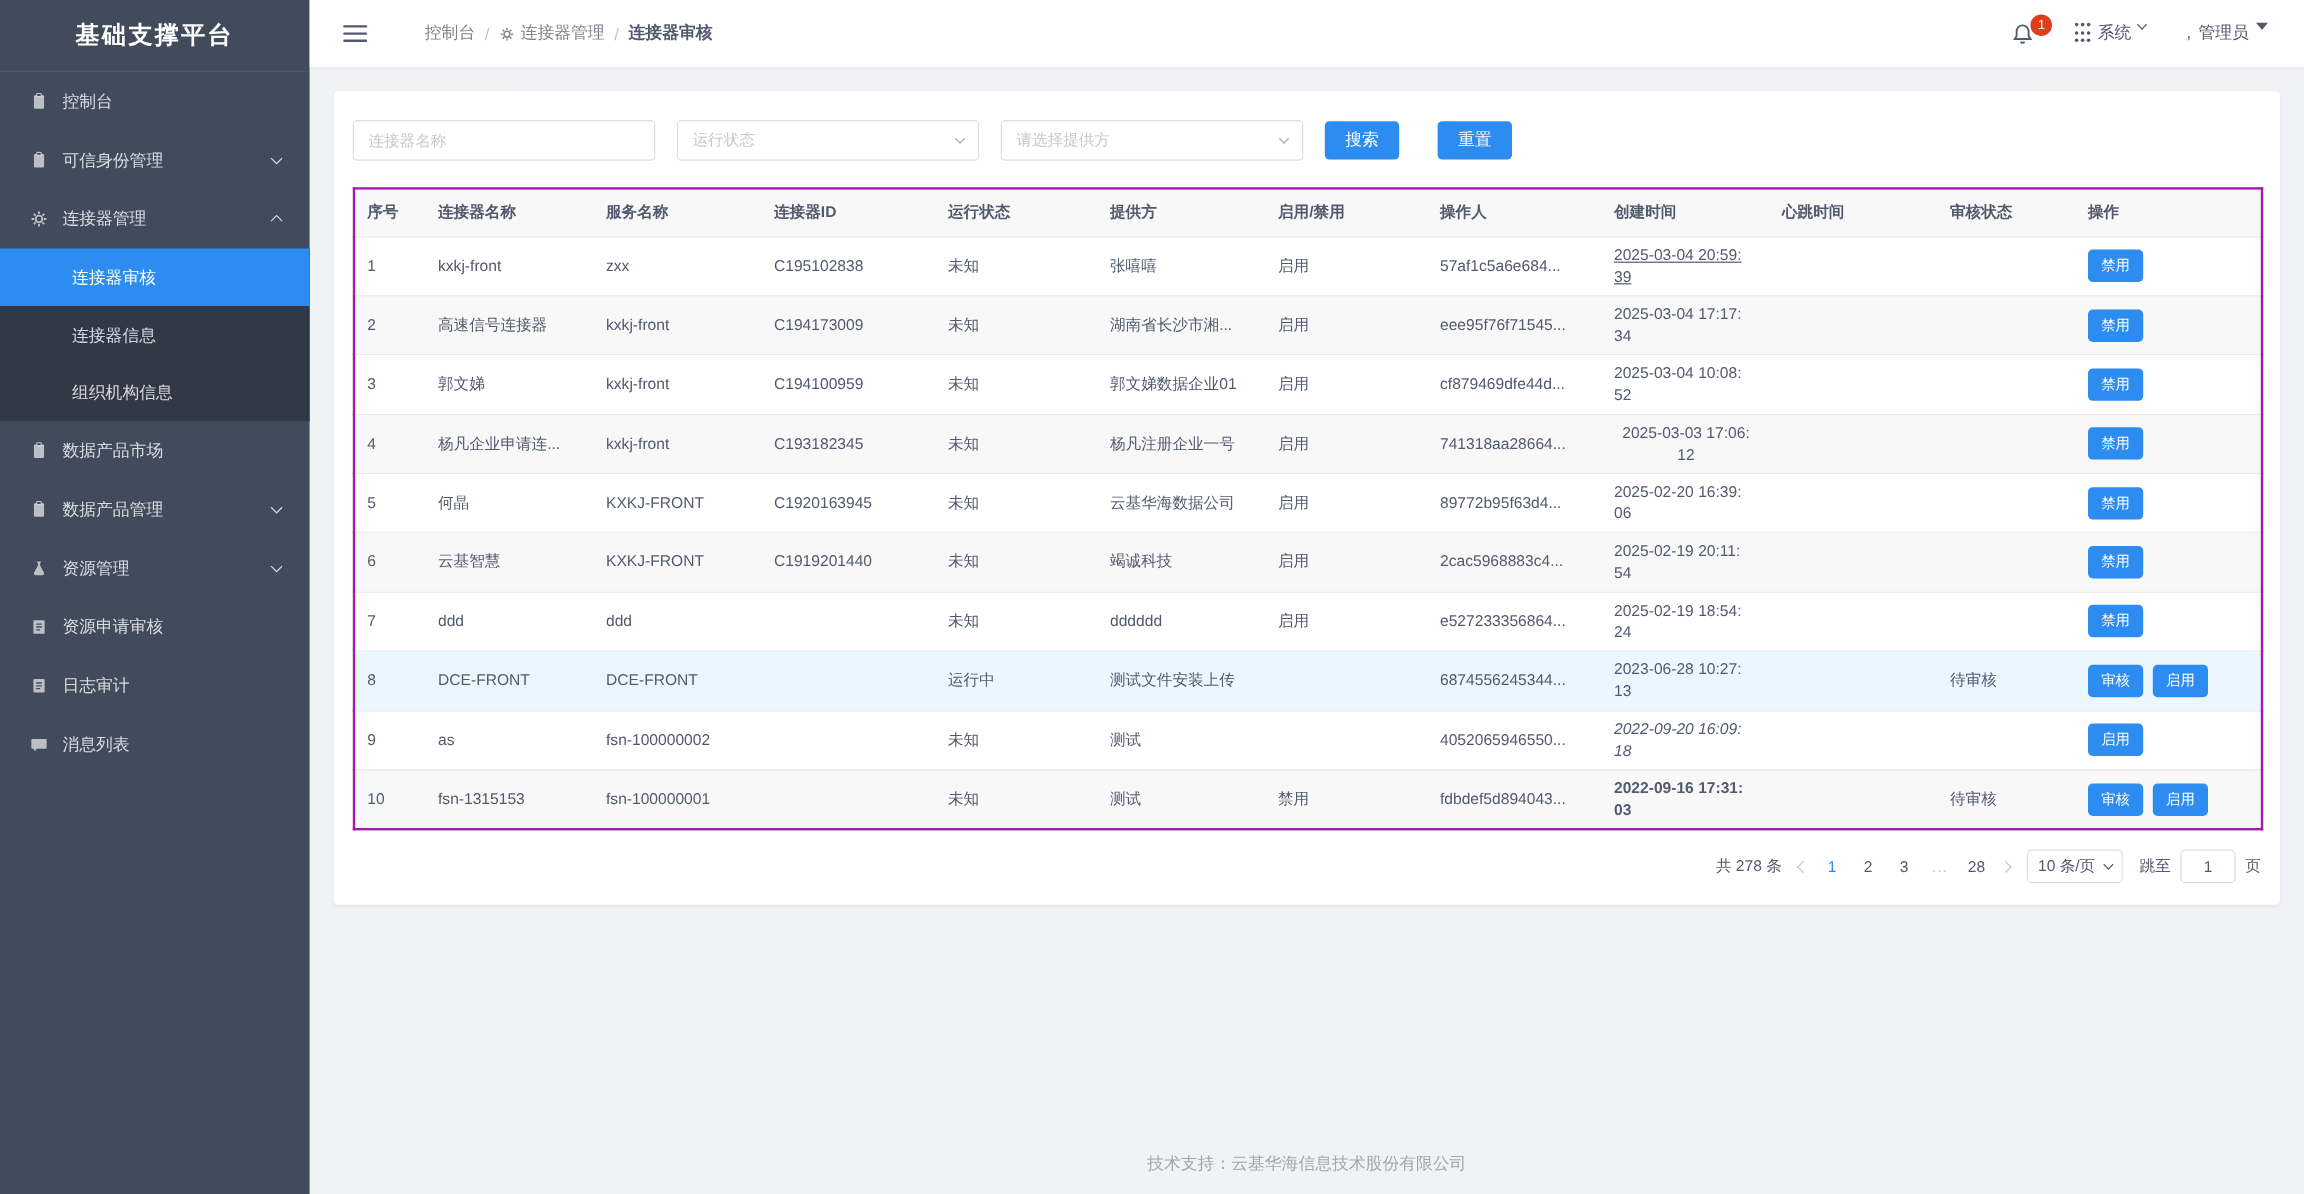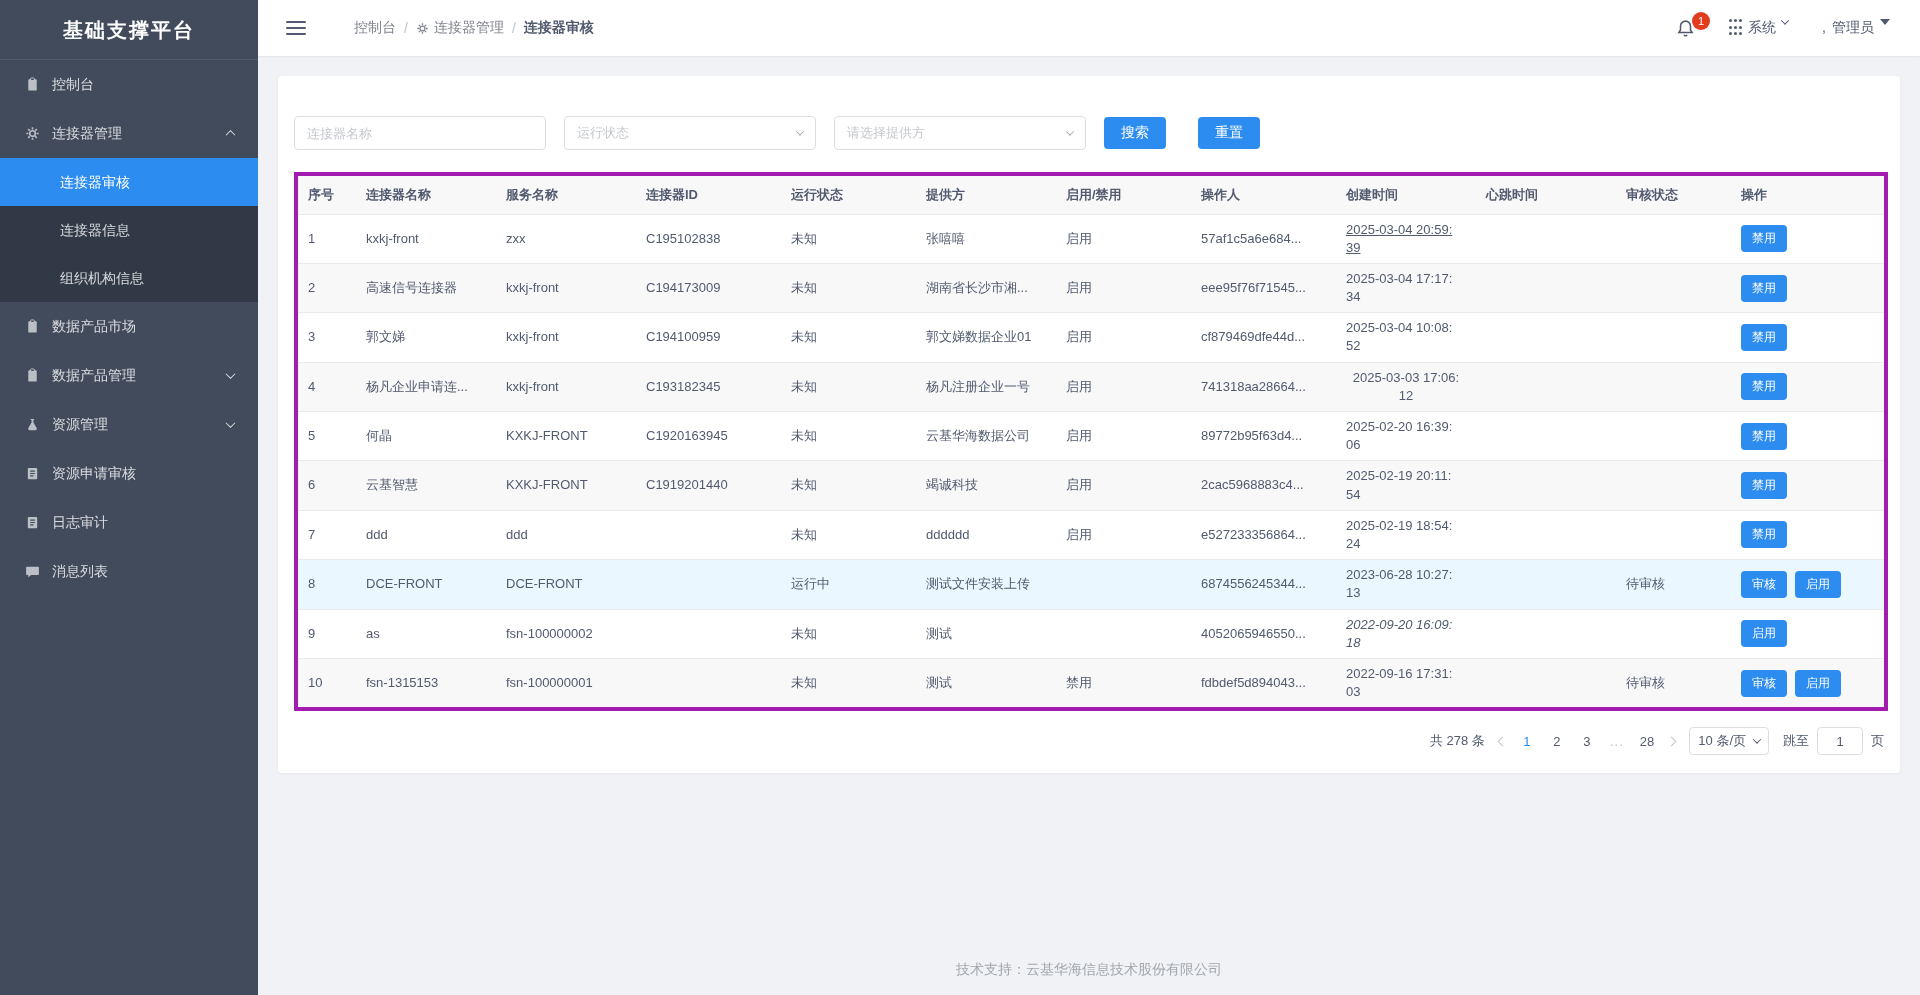--- a/index.html
+++ b/index.html
@@ -48,34 +48,34 @@
     position: absolute; top: -7px; right: -15px; min-width: 18px; height: 18px; border-radius: 9px;
     background: #e23c1f; color: #fff; font-size: 11px; line-height: 18px; text-align: center; padding: 0 4px;
   }
   .sys-wrap, .user-wrap { display: inline-flex; gap: 6px; cursor: pointer; font-size: 14px; color: #515a6e; }
   .grid-icon { display: inline-grid; grid-template-columns: repeat(3, 3px); grid-gap: 2px; }
   .grid-icon i { width: 3px; height: 3px; background: #515a6e; border-radius: 50%; }
   .chev-sm { width: 6px; height: 6px; border-right: 1.2px solid #515a6e; border-bottom: 1.2px solid #515a6e; transform: rotate(45deg) translate(-1px,-1px); }
   .tri-down { width: 0; height: 0; border-left: 5px solid transparent; border-right: 5px solid transparent; border-top: 6px solid #515a6e; display: inline-block; }
   
   .content { flex: 1; display: flex; flex-direction: column; overflow: hidden; }
-  .card { background: #fff; border-radius: 4px; margin: 20px; padding: 40px 16px 18px; box-shadow: 0 1px 3px rgba(0,0,0,.05); }
+  .card { background: #fff; border-radius: 4px; margin: 20px; padding: 24px 16px 18px; box-shadow: 0 1px 3px rgba(0,0,0,.05); }
   .filters { display: flex; align-items: center; gap: 18px; margin-bottom: 22px; }
   .f-input, .f-select {
     height: 34px; width: 252px; border: 1px solid #dcdee2; border-radius: 4px;
     padding: 0 12px; font-size: 13px; color: #515a6e; background: #fff;
   }
   .f-input::placeholder { color: #c5c8ce; }
   .f-select { display: flex; align-items: center; justify-content: space-between; cursor: pointer; }
   .f-select .ph { color: #c5c8ce; }
   .f-select .chev-sm { border-color: #a8abb2; }
   .btn { background: #2d8cf0; color: #fff; border: none; border-radius: 4px; height: 32px; padding: 0 17px; font-size: 14px; cursor: pointer; }
   .btn + .btn { margin-left: 14px; }
   
-  table { width: 100%; border-collapse: collapse; table-layout: fixed; border: 4px solid #a21caf; }
+  table { width: 100%; border-collapse: collapse; table-layout: fixed; border: 2px solid #a21caf; }
   thead th {
     background: #f8f8f9; text-align: left; font-size: 13px; font-weight: bold; color: #515a6e;
     height: 40px; padding: 0 10px; white-space: nowrap; overflow: hidden;
   }
   tbody td {
     height: 48px; padding: 6px 10px; font-size: 13px; color: #515a6e;
     border-top: 1px solid #e8eaec; white-space: nowrap; overflow: hidden; text-overflow: ellipsis; line-height: 1.4;
   }
   tbody tr:nth-child(even) { background: #f8f8f9; }
   tbody tr.highlight { background: #ebf7ff; }
@@ -103,20 +103,30 @@
   <div class="sidebar-title">基础支撑平台</div>
   <nav class="menu">
       <div class="menu-item">
         <span class="mi-icon">
           <svg viewBox="0 0 16 16" fill="currentColor">
             <rect x="3.5" y="2.5" width="9" height="12" rx="1"></rect>
             <rect x="6" y="1" width="4" height="2.6" rx="0.8" fill="#414b5c" stroke="currentColor" stroke-width="1"></rect>
           </svg>
         </span>
         <span class="mi-label">控制台</span>
+      </div>
+      <div class="menu-item">
+        <span class="mi-icon">
+          <svg viewBox="0 0 16 16" fill="currentColor">
+            <rect x="3.5" y="2.5" width="9" height="12" rx="1"></rect>
+            <rect x="6" y="1" width="4" height="2.6" rx="0.8" fill="#414b5c" stroke="currentColor" stroke-width="1"></rect>
+          </svg>
+        </span>
+        <span class="mi-label">可信身份管理</span>
+        <span class="chev down"></span>
       </div>
       <div class="menu-item">
         <span class="mi-icon">
           <svg viewBox="0 0 16 16" fill="none" stroke="currentColor" stroke-width="1.7">
             <circle cx="8" cy="8" r="3"></circle>
             <path d="M8 1.4v2.2M8 12.4v2.2M1.4 8h2.2M12.4 8h2.2M3.4 3.4l1.6 1.6M11 11l1.6 1.6M12.6 3.4L11 5M5 11l-1.6 1.6"></path>
           </svg>
         </span>
         <span class="mi-label">连接器管理</span>
         <span class="chev up"></span>
@@ -412,21 +422,21 @@
             </tr>
             <tr>
               <td>10</td>
               <td>fsn-1315153</td>
               <td>fsn-100000001</td>
               <td></td>
               <td>未知</td>
               <td>测试</td>
               <td>禁用</td>
               <td>fdbdef5d894043...</td>
-              <td style="white-space: normal;">2022-09-16 17:31:<br>03</td>
+              <td style="white-space: normal; font-weight: bold;">2022-09-16 17:31:<br>03</td>
               <td></td>
               <td>待审核</td>
               <td><button class="tbtn">审核</button><button class="tbtn">启用</button></td>
             </tr>
           </tbody>
       </table>
 
       <div class="pagination">
         <span>共 278 条</span>
         <span class="pg-arrow prev"></span>

